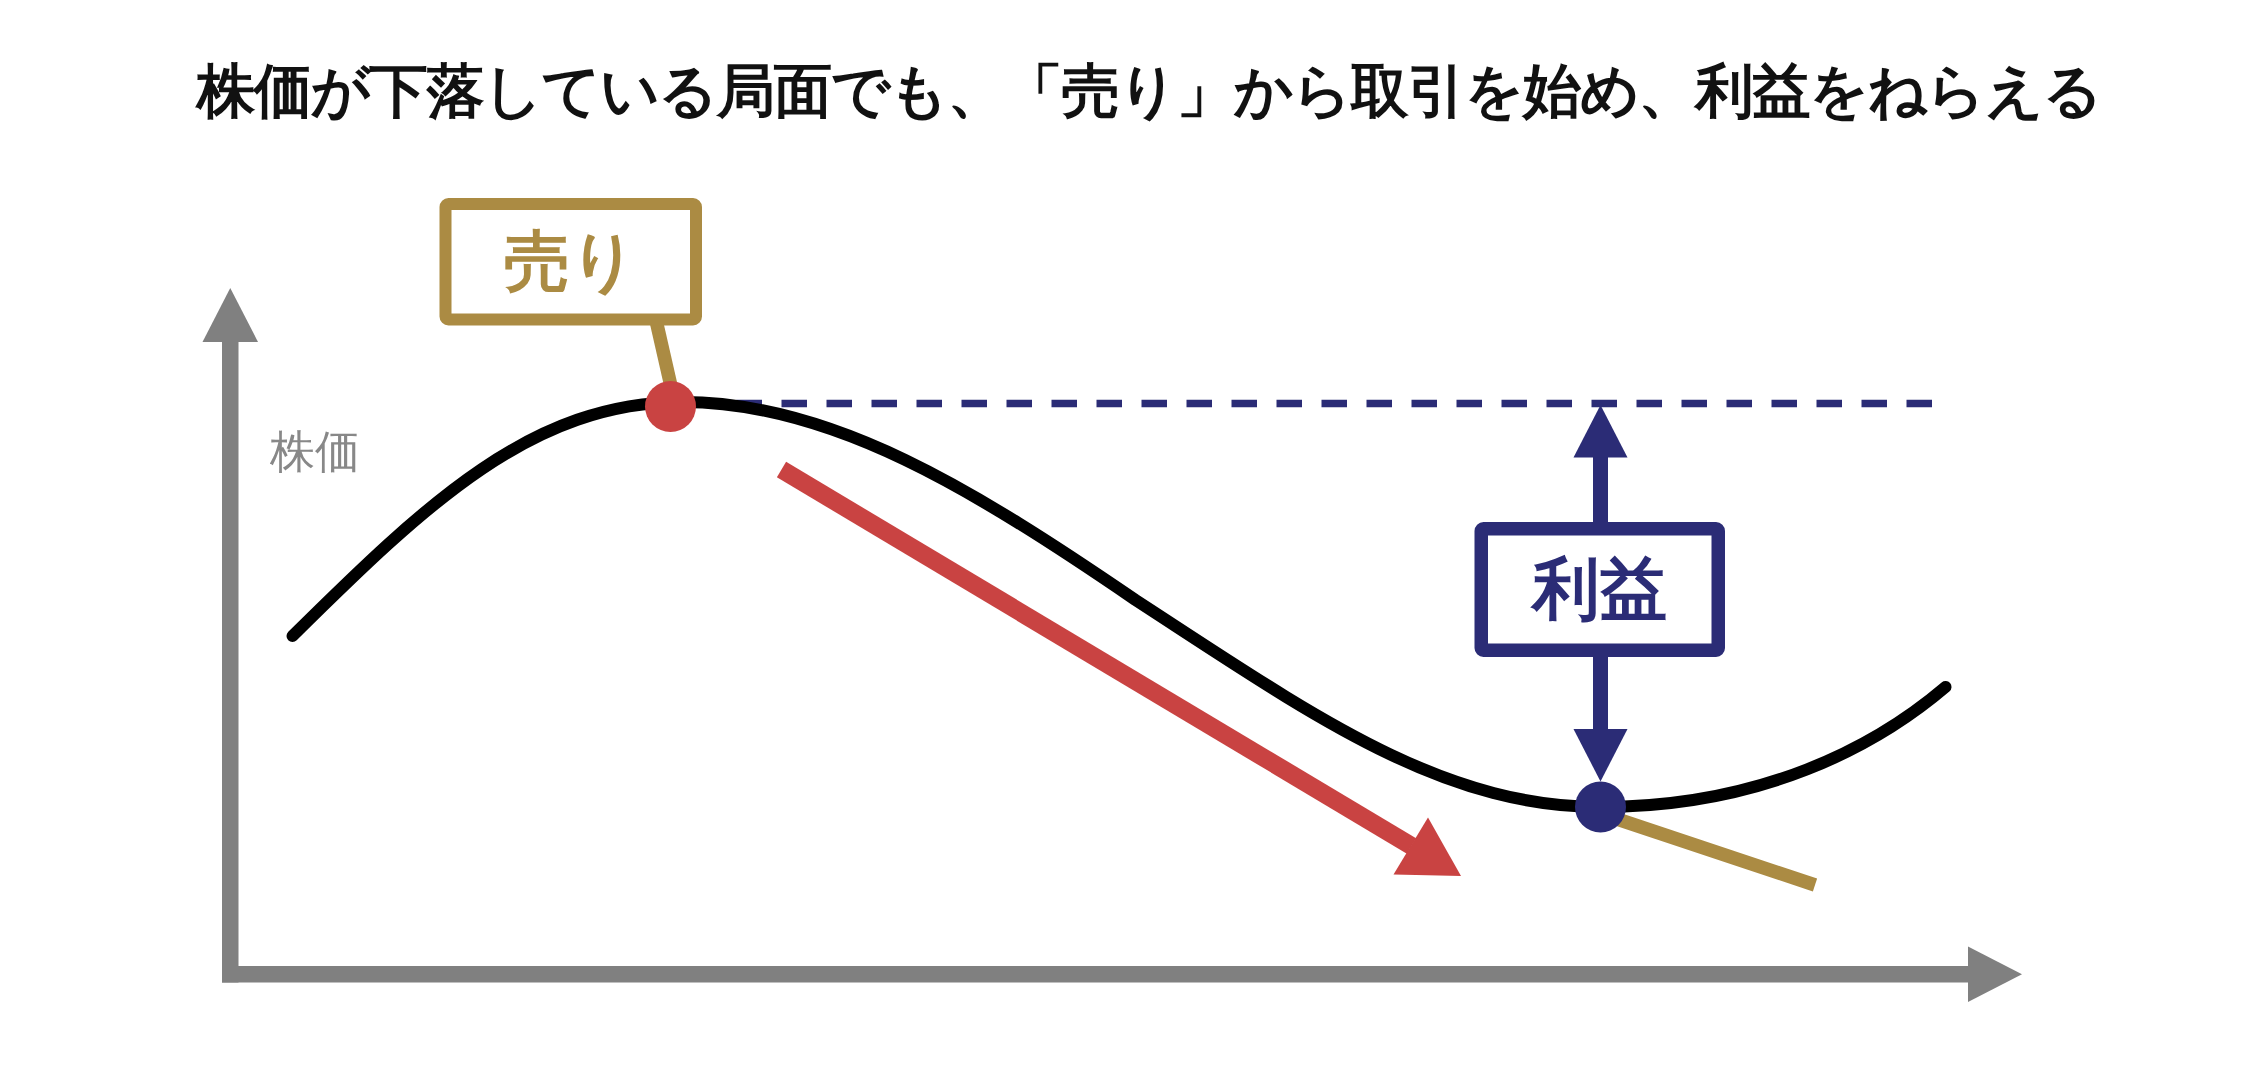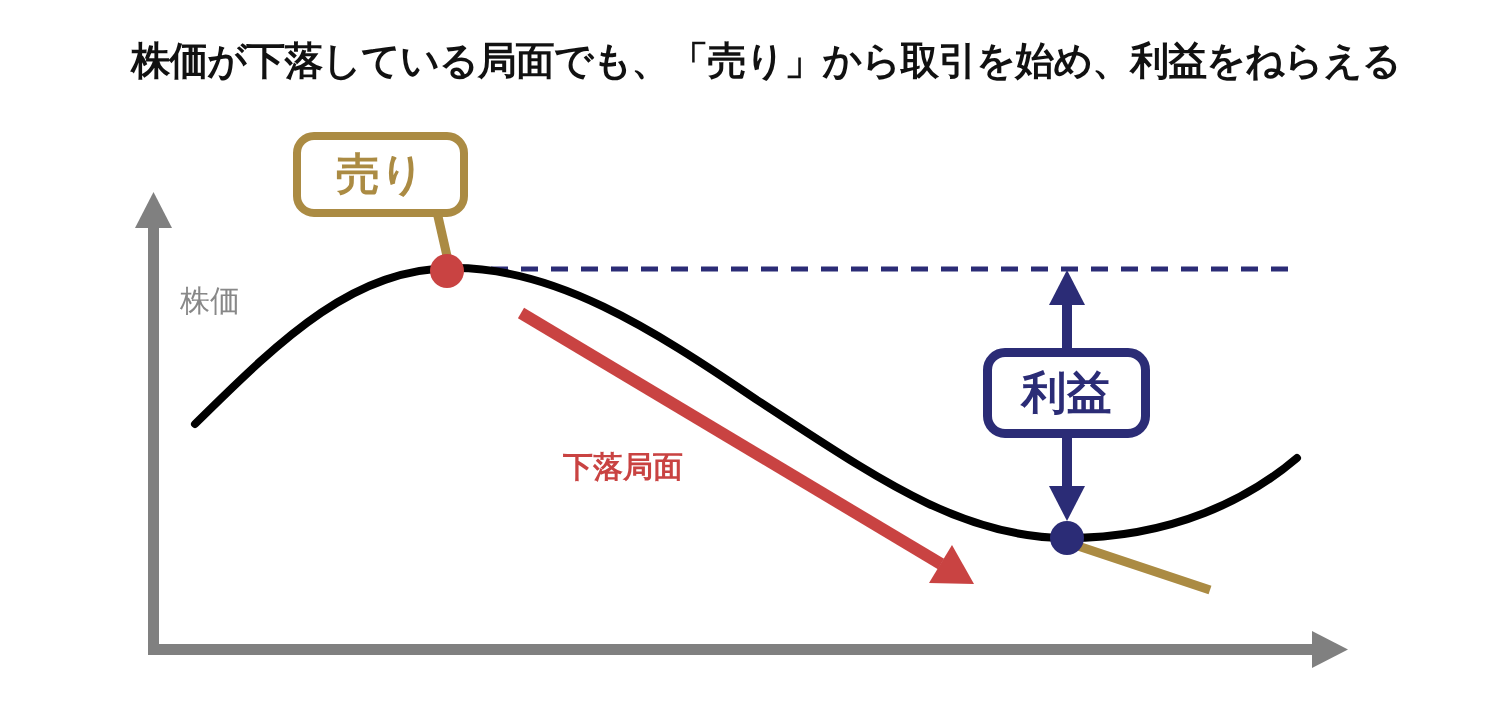--- a/index.html
+++ b/index.html
@@ -33,26 +33,26 @@
   .gfx{position:absolute;top:0;left:0;}
   .callout{
     position:absolute;
     display:flex;align-items:center;justify-content:center;
     background:#fff;
     font-weight:800;
     white-space:nowrap;
   }
   .callout.gold{
     border:8px solid var(--gold);
-    border-radius:21px;
+    border-radius:6px;
     color:var(--gold);
   }
   .callout.navy{
     border:9px solid var(--navy);
-    border-radius:22px;
+    border-radius:6px;
     color:var(--navy);
   }
   .sell-box{left:293px;top:132px;width:175px;height:85px;font-size:44px;}
   .profit-box{left:983px;top:348px;width:167px;height:90px;font-size:45px;}
   .buy-box{left:1205px;top:523px;width:173px;height:90px;font-size:45px;}
   .axis-label{
     position:absolute;
     left:180px;top:281px;
     font-size:30px;font-weight:400;
     color:var(--text-gray);
@@ -102,21 +102,20 @@
       <polygon points="1067,270 1049,305 1085,305" fill="var(--navy,#2B2C76)"></polygon>
       <polygon points="1067,521 1049,486 1085,486" fill="var(--navy,#2B2C76)"></polygon>
     </g>
 
     <circle cx="447" cy="271" r="17" fill="var(--red,#C94342)"></circle>
     <circle cx="1067" cy="538" r="17" fill="var(--navy,#2B2C76)"></circle>
   </svg>
 
   <div class="axis-label">株価</div>
 
-  <div class="decline-label">下落局面</div>
 
   <div class="callout gold sell-box">
     <span>売り</span>
   </div>
 
   <div class="callout navy profit-box">
     <span>利益</span>
   </div>
 
 

